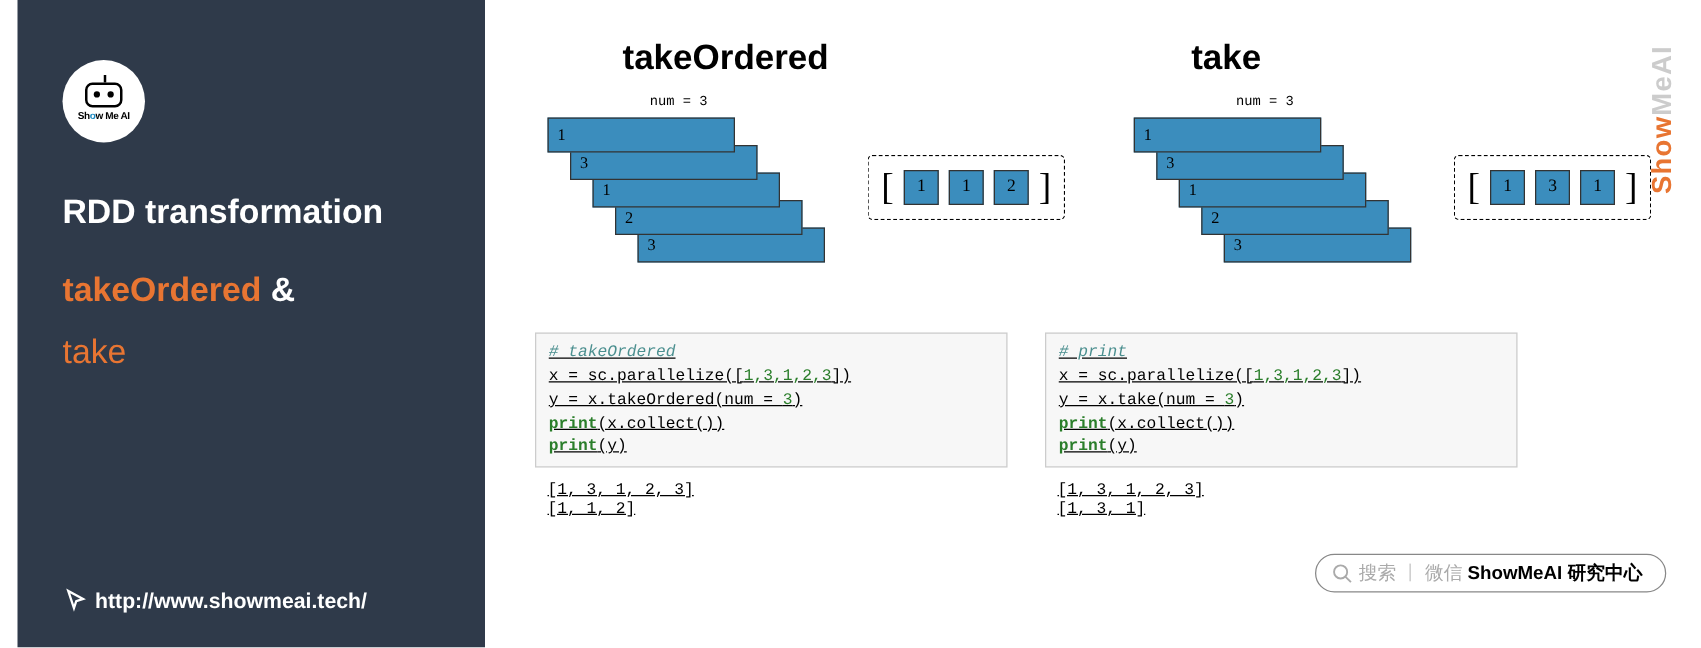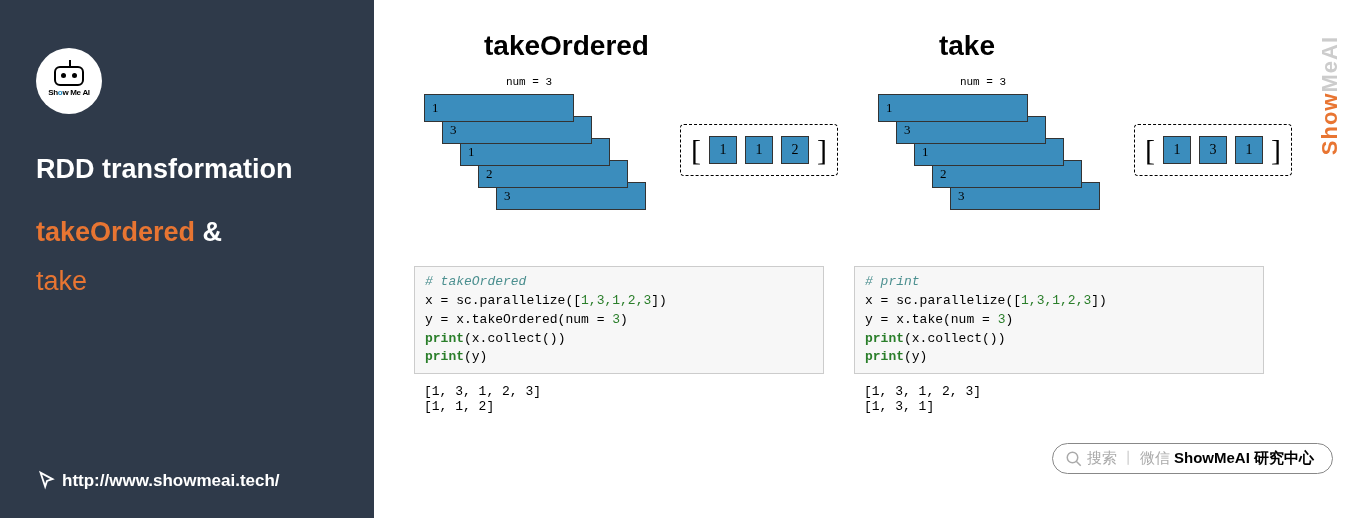--- a/index.html
+++ b/index.html
@@ -1,53 +1,53 @@
 <!DOCTYPE html>
 <html><head>
 <meta charset="utf-8">
 <style>
   * { margin: 0; padding: 0; box-sizing: border-box; }
   body { width: 1361px; height: 518px; font-family: Arial, sans-serif; display: flex; overflow: hidden; }
-  .sidebar { width: 374px; height: 518px; background: #2f3a4a; color: #fff; padding: 0 36px; display: flex; flex-direction: column; position: relative; }
+  .sidebar { width: 374px; height: 518px; background: #2f3a4a; color: #fff; padding: 0 36px; display: flex; flex-direction: column; position: relative; margin-left: 14px; }
   .logo { width: 66px; height: 66px; background: #fff; border-radius: 50%; margin-top: 48px; display: flex; flex-direction: column; align-items: center; justify-content: center; }
   .logo-robot { width: 30px; height: 20px; border: 2.5px solid #000; border-radius: 6px; position: relative; }
   .logo-robot::before, .logo-robot::after { content: ""; position: absolute; width: 5px; height: 5px; background: #000; border-radius: 50%; top: 5px; }
   .logo-robot::before { left: 5px; }
   .logo-robot::after { right: 5px; }
   .logo-antenna { position: absolute; top: -8px; left: 50%; width: 2px; height: 6px; background: #000; }
   .logo-text { color: #000; font-size: 8px; font-weight: bold; margin-top: 2px; letter-spacing: -0.3px; }
   .logo-text .o { color: #1e8bc3; }
   .title1 { font-size: 27px; font-weight: 700; margin-top: 38px; line-height: 1.3; }
   .title2 { font-size: 27px; margin-top: 30px; color: #e87532; font-weight: 700; }
   .title2 .amp { color: #fff; }
   .title3 { font-size: 27px; margin-top: 18px; color: #e87532; font-weight: 500; }
   .url-row { position: absolute; bottom: 26px; display: flex; align-items: center; gap: 4px; }
   .cursor-icon { width: 22px; height: 22px; }
   .url { font-size: 17px; font-weight: bold; }
   .main { flex: 1; background: #fff; position: relative; padding: 30px 40px; }
   .heading-row { display: flex; }
   .heading { font-size: 28px; font-weight: bold; font-family: "Comic Sans MS", cursive, Arial; }
   .h-left { margin-left: 70px; }
   .h-right { margin-left: 290px; }
-  .diagram-row { display: flex; margin-top: 14px; }
+  .diagram-row { display: flex; margin-top: 14px; justify-content: space-between; }
   .diag-col { display: flex; align-items: flex-start; }
   .stack-wrap { width: 230px; text-align: center; }
   .numlabel { font-size: 11px; font-family: "Courier New", monospace; display: block; margin-bottom: 6px; }
   .stack { position: relative; height: 136px; margin-left: 10px; }
   .bar { position: absolute; height: 28px; background: #3b8dbd; border: 1px solid #333; color: #000; font-size: 13px; padding-left: 7px; display: flex; align-items: center; font-family: "Comic Sans MS", cursive; }
   .bar:nth-child(1){ top:0; left:0; width:150px; z-index:5;}
   .bar:nth-child(2){ top:22px; left:18px; width:150px; z-index:4;}
   .bar:nth-child(3){ top:44px; left:36px; width:150px; z-index:3;}
   .bar:nth-child(4){ top:66px; left:54px; width:150px; z-index:2;}
   .bar:nth-child(5){ top:88px; left:72px; width:150px; z-index:1;}
   .result-box { margin-left: 36px; margin-top: 48px; border: 1.5px dashed #000; border-radius: 4px; padding: 8px 10px; display: flex; gap: 8px; align-items: center; }
   .rb-bracket { font-size: 30px; font-weight: 300; font-family: serif; }
   .cell { width: 28px; height: 28px; background: #3b8dbd; border: 1px solid #333; display: flex; align-items: center; justify-content: center; font-size: 14px; font-family: "Comic Sans MS", cursive; }
   .code-row { display: flex; gap: 30px; margin-top: 36px; }
-  .code-block { width: 410px; }
+  .code-block { width: 378px; text-decoration: underline; }
   .code-box { border: 1px solid #ccc; background: #f7f7f7; padding: 6px 10px; font-family: "Courier New", monospace; font-size: 13px; line-height: 1.45; white-space: pre; }
   .output { font-family: "Courier New", monospace; font-size: 13px; white-space: pre; margin-top: 10px; padding-left: 10px; }
   .c-comment { color: #4b8f8f; font-style: italic; }
   .c-num { color: #2a7e2a; }
   .c-kw { color: #2a7e2a; font-weight: bold; }
   .watermark { position: absolute; right: 18px; top: 36px; font-size: 22px; font-weight: bold; writing-mode: vertical-rl; transform: rotate(180deg); letter-spacing: 1px; }
   .wm-a { color: #ccc; }
   .wm-b { color: #e87532; }
   .search-box { position: absolute; right: 28px; bottom: 44px; border: 1px solid #888; border-radius: 20px; background: #fff; padding: 5px 18px 5px 12px; display: flex; align-items: center; gap: 4px; font-size: 15px; }
   .search-gray { color: #aaa; }

